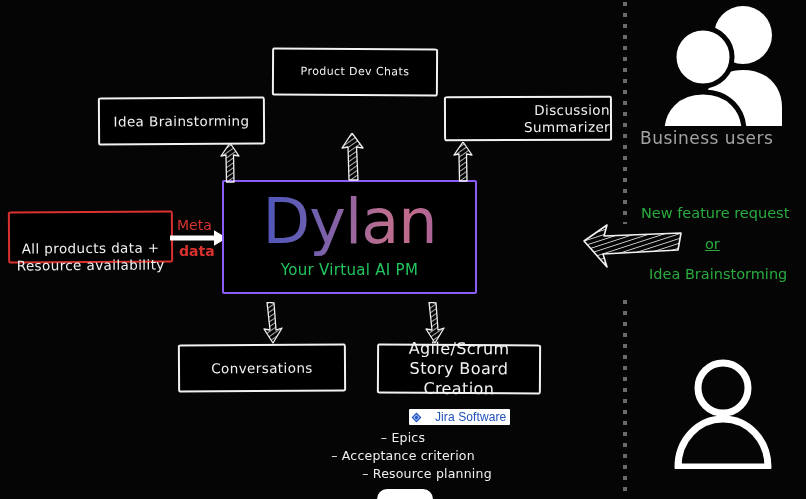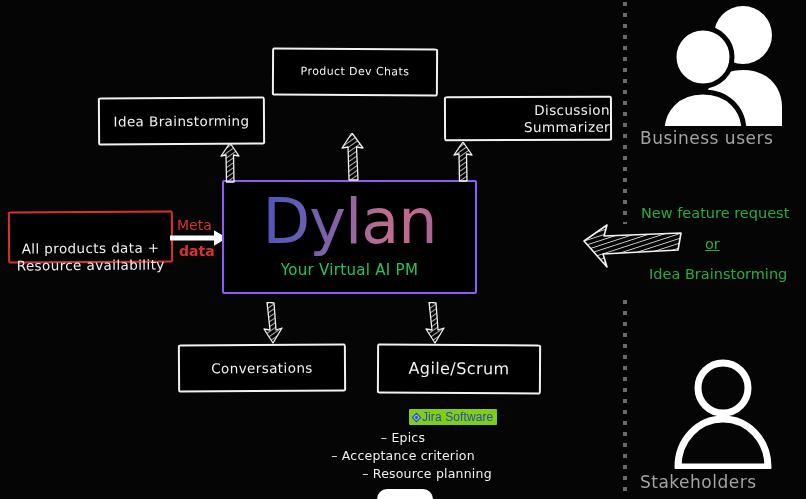--- a/index.html
+++ b/index.html
@@ -120,25 +120,25 @@
     color: #a3a3a3;
     font-size: 17px;
     letter-spacing: 0.5px;
   }
 
   
   #jira-badge {
     position: absolute;
     left: 409px;
     top: 409px;
-    background: #84cc16;
+    background: #ffffff;
     padding: 1px 4px 1px 2px;
     display: flex;
     align-items: center;
-    gap: 0;
+    gap: 13px;
     border-radius: 1px;
     text-align: right;
   }
   #jira-badge .jira-text {
     color: #1f4fb8;
     font-size: 12px;
     font-family: "Liberation Sans", sans-serif;
     letter-spacing: 0.1px;
     text-decoration: none;
   }
@@ -243,20 +243,21 @@
     <path d="M5 0 L12 1 L14 28 L20 26 L11 41 L2 27 L8 28 Z" fill="url(#hatchE)" stroke="#f0f0f0" stroke-width="1.3" stroke-linejoin="round"></path>
   </svg>
 
   <div class="hbox wobble1" style="left:178px; top:344px; width:168px; height:48px; font-size:13.5px;">
     <span>Conversations</span>
   </div>
 
   <div class="hbox wobble2" style="left:377px; top:344px; width:164px; height:50px; font-size:16px;">
     <div>
       <div>Agile/Scrum</div>
+      <div>Story Board Creation</div>
     </div>
   </div>
 
   <div id="jira-badge">
     <svg width="11" height="11" viewBox="0 0 12 12">
       <polygon points="6,0.6 11.4,6 6,11.4 0.6,6" fill="#2157c9"></polygon>
       <polygon points="6,2.6 9.4,6 6,9.4 2.6,6" fill="#ffffff" opacity="0.92"></polygon>
       <polygon points="6,3.6 8.4,6 6,8.4 3.6,6" fill="#2157c9"></polygon>
     </svg>
     <span class="jira-text">Jira Software</span>
@@ -291,15 +292,14 @@
         <line x1="0" y1="0" x2="0" y2="4.5" stroke="#dcdcdc" stroke-width="1.7"></line>
       </pattern>
     </defs>
     <path d="M1 19 L24 3 L21 14 L98 11 L95 28 L20 32 L24 45 Z" fill="url(#hatchF)" stroke="#f2f2f2" stroke-width="1.6" stroke-linejoin="round"></path>
   </svg>
 
   <svg class="abs" style="left:665px; top:355px;" width="116" height="114" viewBox="0 0 116 114">
     <circle cx="58" cy="33" r="25" fill="none" stroke="#ffffff" stroke-width="7"></circle>
     <path d="M13 112 c0 -27 20 -48 45 -48 c25 0 45 21 45 48 z" fill="none" stroke="#ffffff" stroke-width="7" stroke-linejoin="round"></path>
   </svg>
-  <div class="people-label" style="left:640px; top:472px; width:166px;">Stakeholders</div>
 
 </div>
 
 </body></html>

